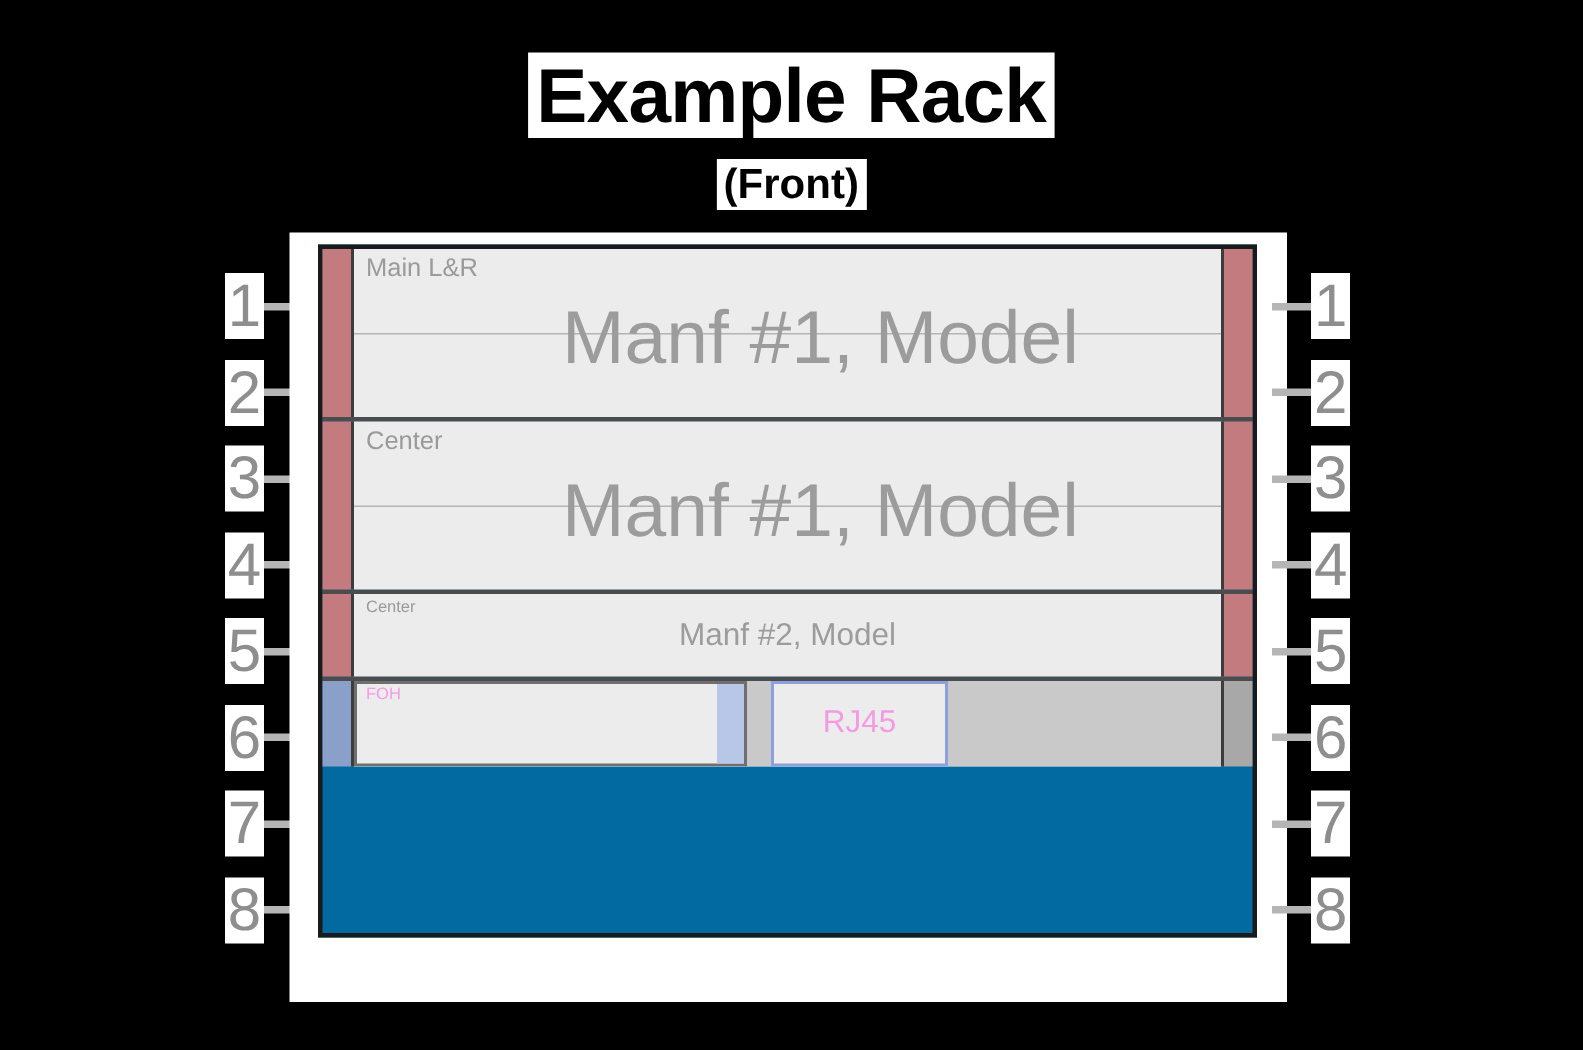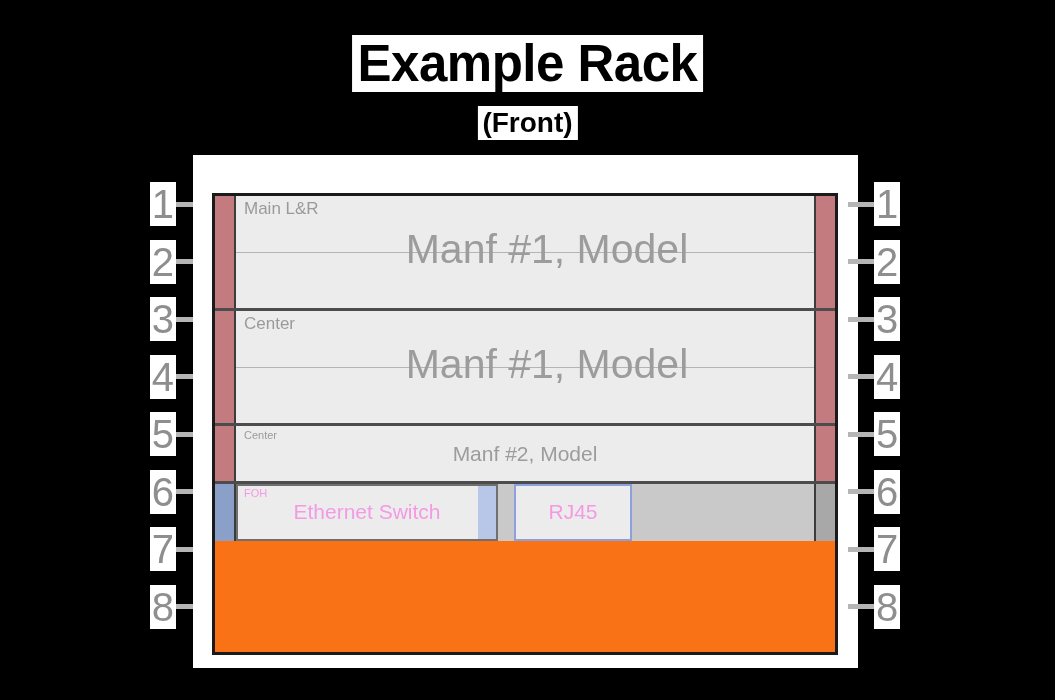--- a/index.html
+++ b/index.html
@@ -58,26 +58,26 @@
     top: 155px;
     width: 665px;
     height: 513px;
     background: #ffffff;
   }
 
   
   #rack-body {
     position: absolute;
     left: 19px;
-    top: 38px;
+    top: 8px;
     width: 626px;
     height: 462px;
     border: 3px solid #1a1a1a;
     box-sizing: border-box;
-    background: #f97316;
+    background: #0369a1;
     display: flex;
     flex-direction: column;
   }
 
   .rack-row {
     position: relative;
     display: flex;
     box-sizing: border-box;
     border-bottom: 3px solid #4c4c4c;
     flex: none;
@@ -125,21 +125,21 @@
 
   .device-text {
     position: absolute;
     left: 0;
     right: 0;
     text-align: center;
     color: #9c9c9c;
     z-index: 2;
     white-space: nowrap;
   }
-  .device-text.big { font-size: 41px; padding-left: 44px; }
+  .device-text.big { font-size: 50px; padding-left: 44px; }
   .device-text.mid { font-size: 21px; }
   .device-text.bold { font-size: 29px; font-weight: bold; }
 
   
   .dev-box {
     box-sizing: border-box;
     background: #ececec;
     display: flex;
     align-items: center;
     justify-content: center;
@@ -254,21 +254,20 @@
           <div class="device-text mid" style="top: 15.73px;">Manf #2, Model</div>
         </div>
         <div class="rail" style="border-right: none; border-left: 2px solid rgb(60, 60, 60); background: rgb(196, 123, 128);"></div>
       </div>
       <div class="rack-row" style="height: 57.5px;">
         <div class="rail" style="background: rgb(139, 160, 200);"></div>
         <div class="bay">
           <div class="bay-label sm pink">FOH</div>
           <div style="display: flex; width: 100%; height: 100%; align-items: stretch;">
             <div class="dev-box" style="flex: 0 0 262px; border: 2px solid rgb(111, 111, 111);">
-              <span style="color: rgb(244, 154, 228);">Ethernet Switch</span>
               <div class="swatch" style="width: 18px; background: rgb(184, 198, 232); position: absolute; right: 0px; top: 0px; bottom: 0px;"></div>
             </div>
             <div class="dev-gap" style="flex: 0 0 16px;"></div>
             <div class="dev-box" style="flex: 0 0 118px; border: 2px solid rgb(139, 160, 221); justify-content: center;">
               <span style="color: rgb(244, 154, 228);">RJ45</span>
             </div>
             <div class="dev-gap" style="flex: 0 0 18px;"></div>
             <div class="dev-gap" style="flex: 0 0 26px;"></div>
             <div class="dev-gap" style="flex: 1 1 auto;"></div>
           </div>

